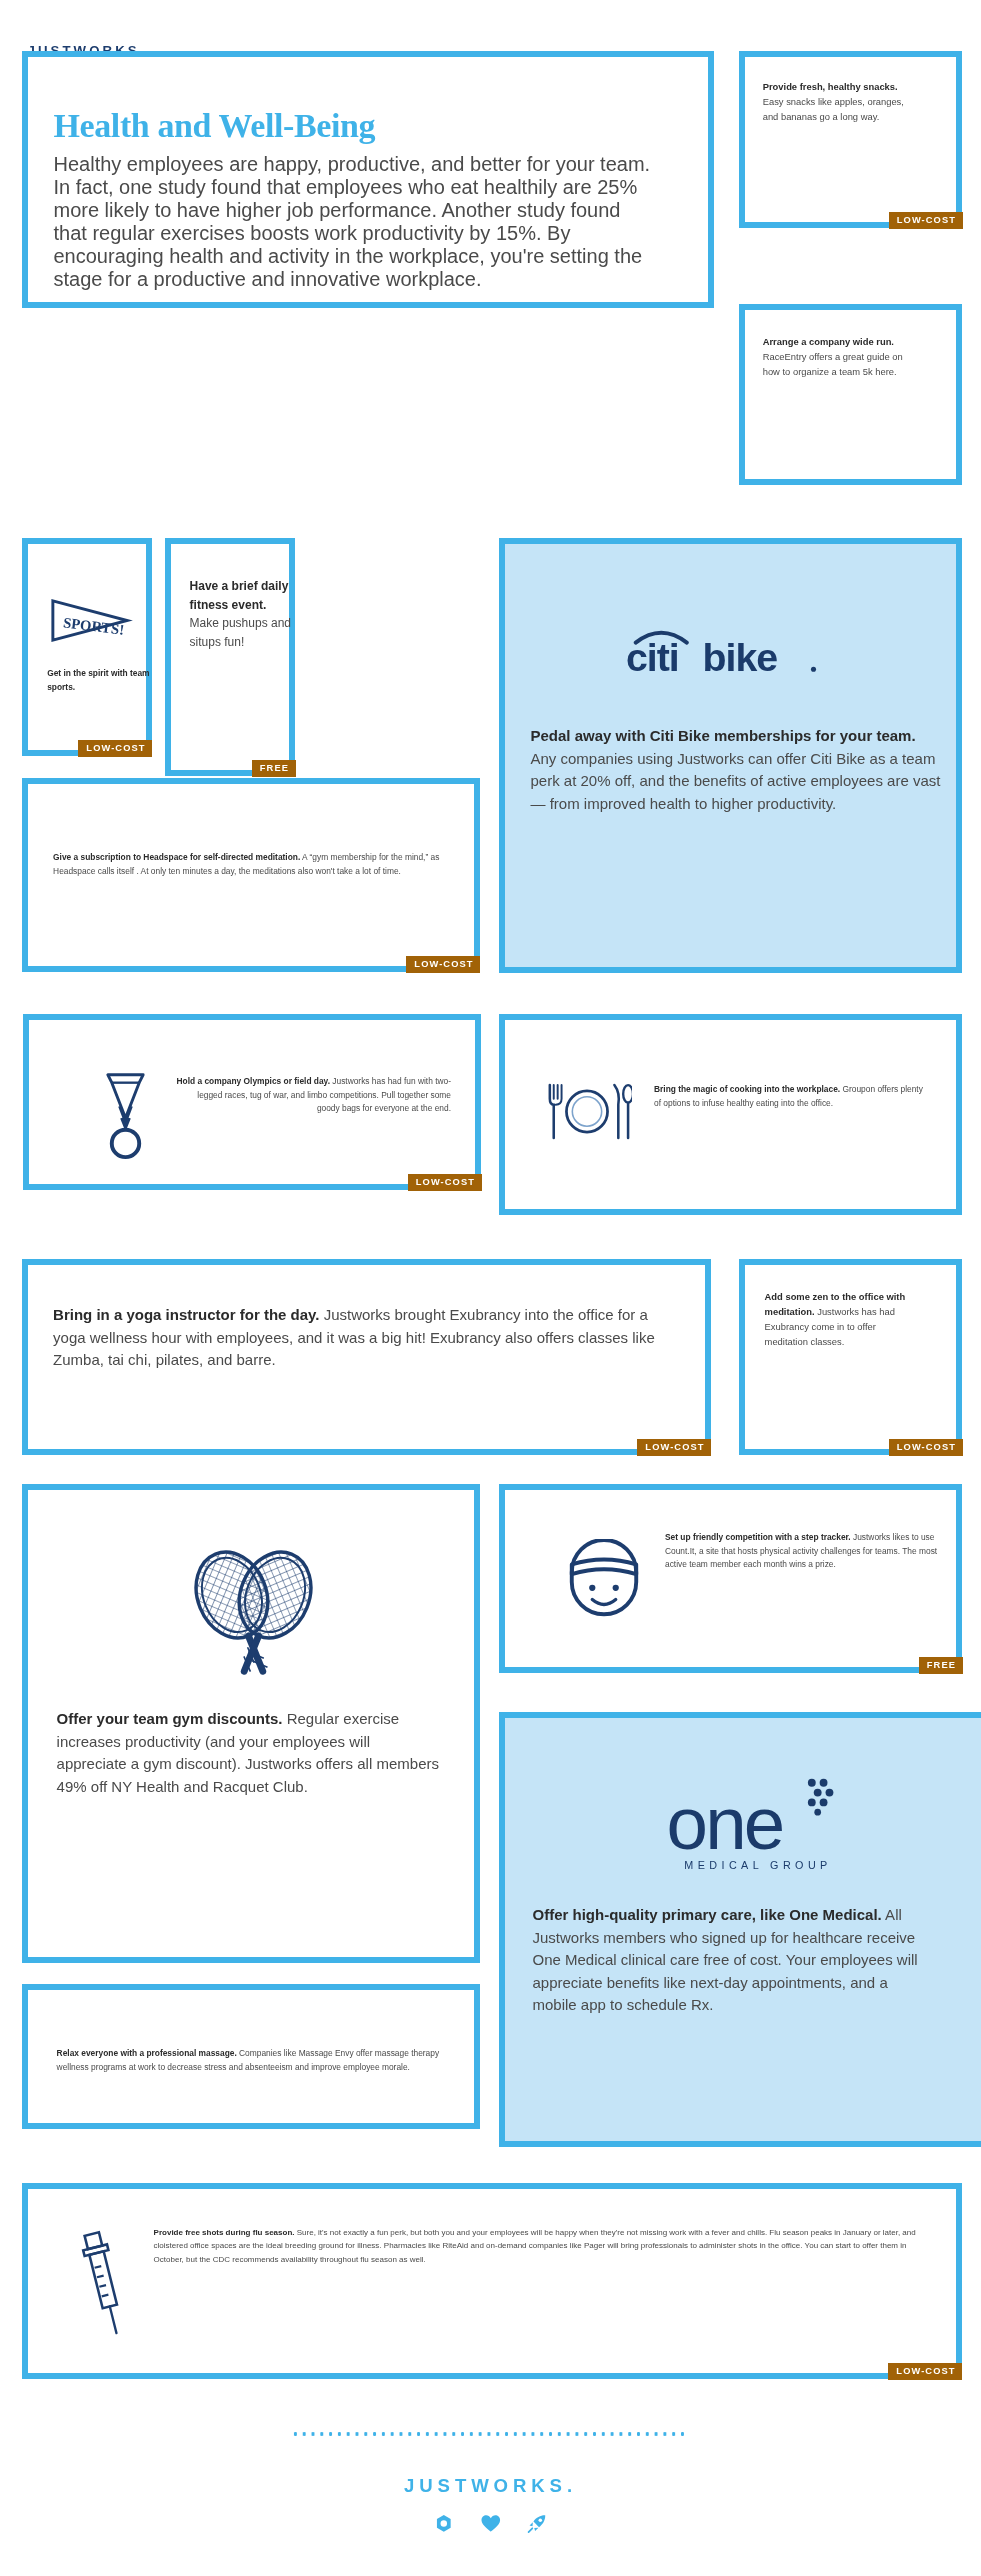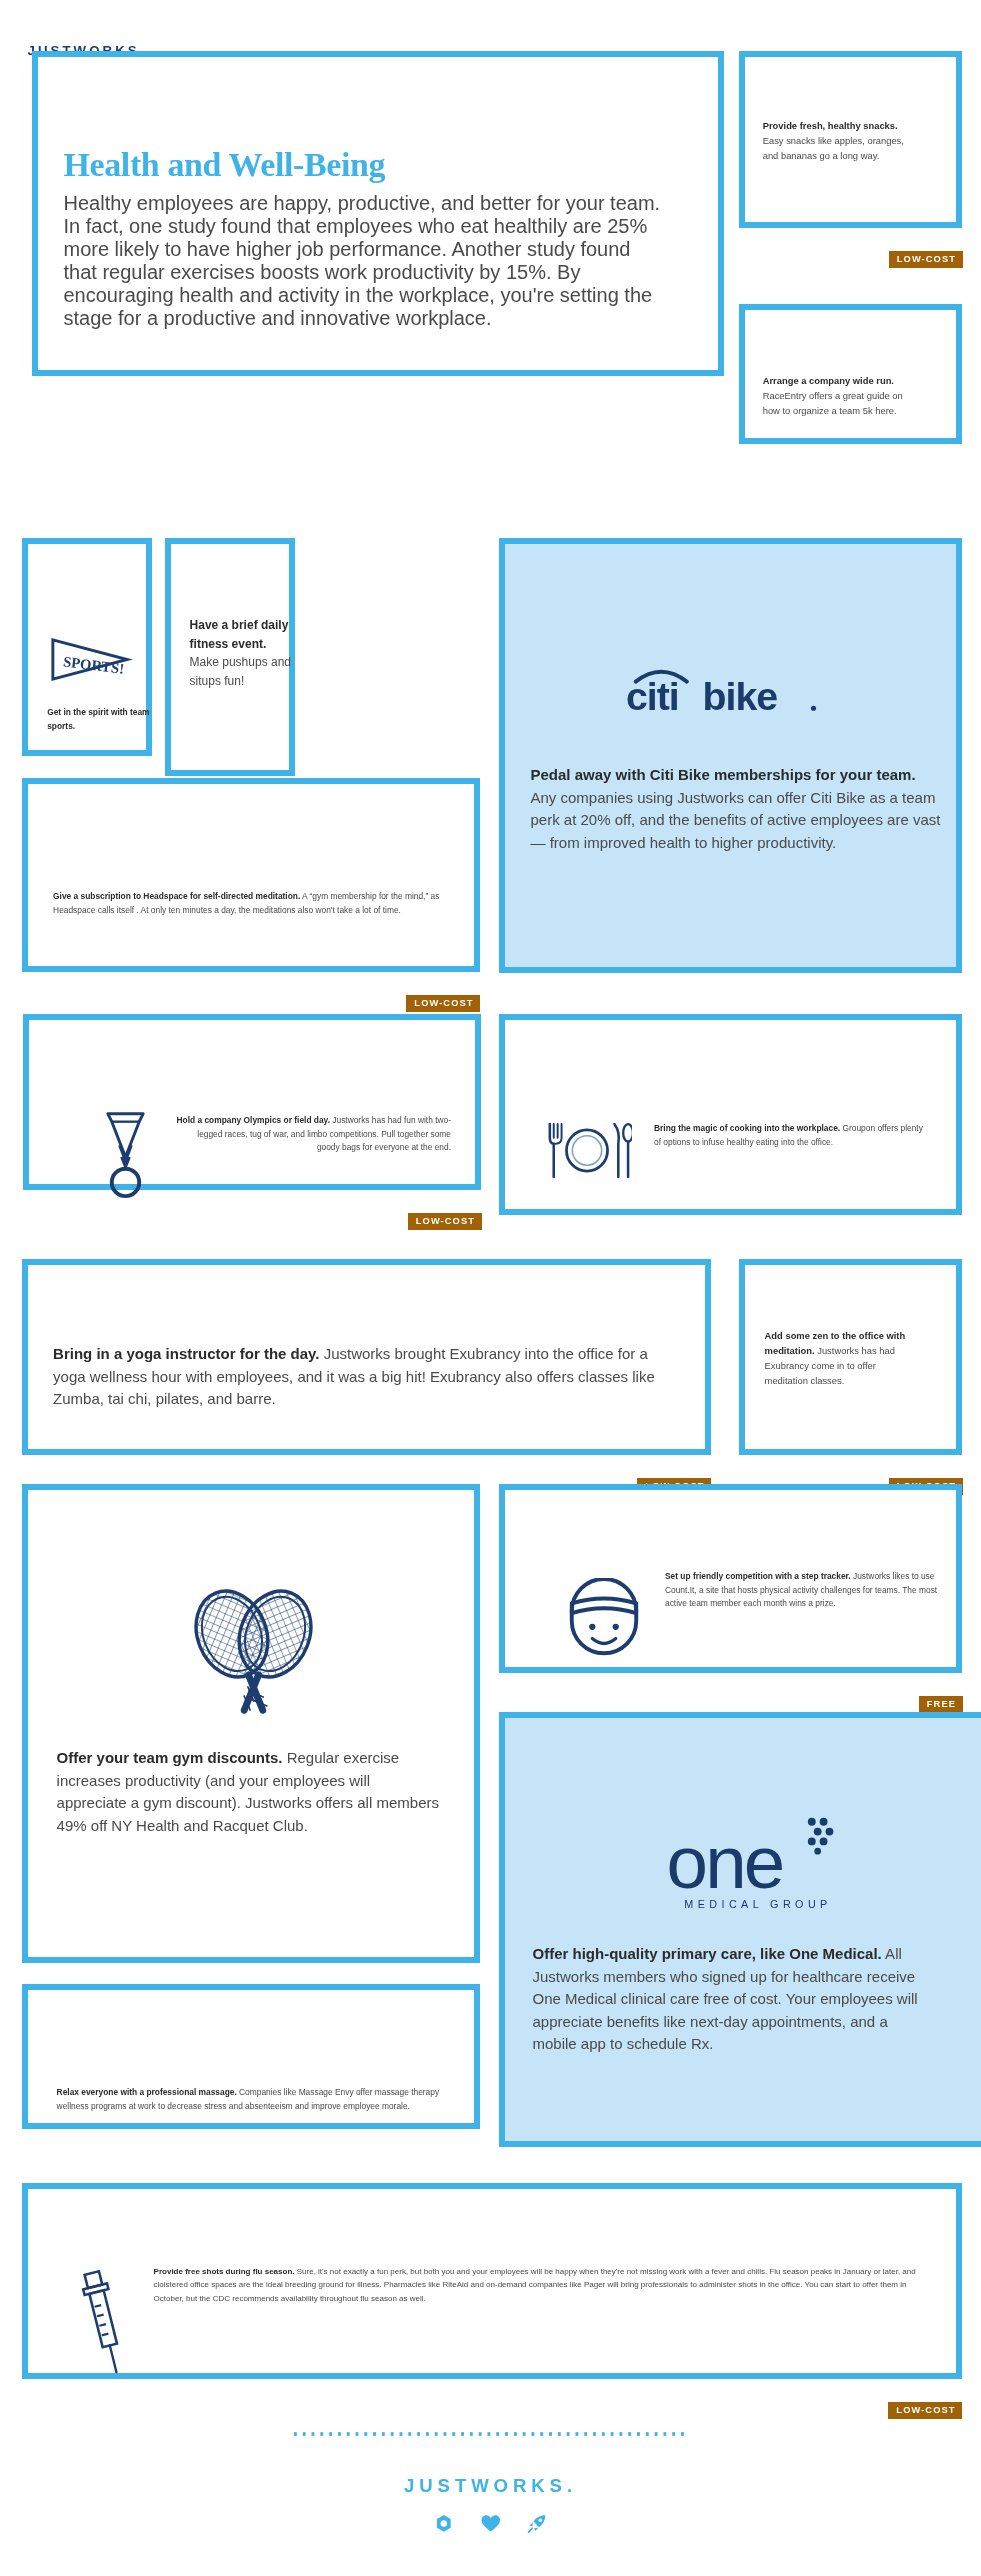--- a/index.html
+++ b/index.html
@@ -34,21 +34,20 @@
     border: 6.9px solid #3fb2e8;
     background: #ffffff;
   }
   .card.filled { background: #c5e4f7; }
 
   .card-inner {
     position: relative;
     width: 100%;
     height: 100%;
     padding: 0;
-    margin-top: 39px;
   }
 
   
   .badge {
     position: absolute;
     right: -6.9px;
     bottom: -6.9px;
     background: #a16207;
     color: #ffffff;
     font-size: 9.3px;
@@ -107,37 +106,37 @@
   }
   .footer-icons svg { margin: 0 10.8px; vertical-align: middle; }
 
   .icon-wrap { display: inline-block; }
 </style>
 </head>
 <body>
 
 <div class="brand-top">JUSTWORKS.</div>
 
-<div class="card" style="left:32px; top:51px; width:692px; height:325px;">
+<div class="card" style="left:22px; top:51px; width:692px; height:257px;">
   <div class="card-inner">
     <div class="hero-title" style="position:absolute; left:25.5px; top:49px;">Health and Well-Being</div>
     <div class="hero-body" style="position:absolute; left:25.5px; top:96px; width:599px;">Healthy employees are happy, productive, and better for your team. In fact, one study found that employees who eat healthily are 25% more likely to have higher job performance. Another study found that regular exercises boosts work productivity by 15%. By encouraging health and activity in the workplace, you're setting the stage for a productive and innovative workplace.</div>
   </div>
 </div>
 
 <div class="card" style="left:739px; top:51px; width:223px; height:177px;">
   <div class="card-inner">
     <div class="t-sm" style="position:absolute; left:17.7px; top:21.6px; width:147px;">
       <b class="lead">Provide fresh, healthy snacks.</b><span> Easy snacks like apples, oranges, and bananas go a long way.</span>
     </div>
     <div class="badge">LOW-COST</div>
   </div>
 </div>
 
-<div class="card" style="left:739px; top:304px; width:223px; height:140px;">
+<div class="card" style="left:739px; top:304px; width:223px; height:181px;">
   <div class="card-inner">
     <div class="t-sm" style="position:absolute; left:17.7px; top:23.6px; width:147px;">
       <b class="lead">Arrange a company wide run.</b><span> RaceEntry offers a great guide on how to organize a team 5k here.</span>
     </div>
   </div>
 </div>
 
 <div class="card" style="left:21.6px; top:538px; width:130px; height:218px;">
   <div class="card-inner">
     <div class="icon-wrap" style="position:absolute; left:19.6px; top:53px;">

